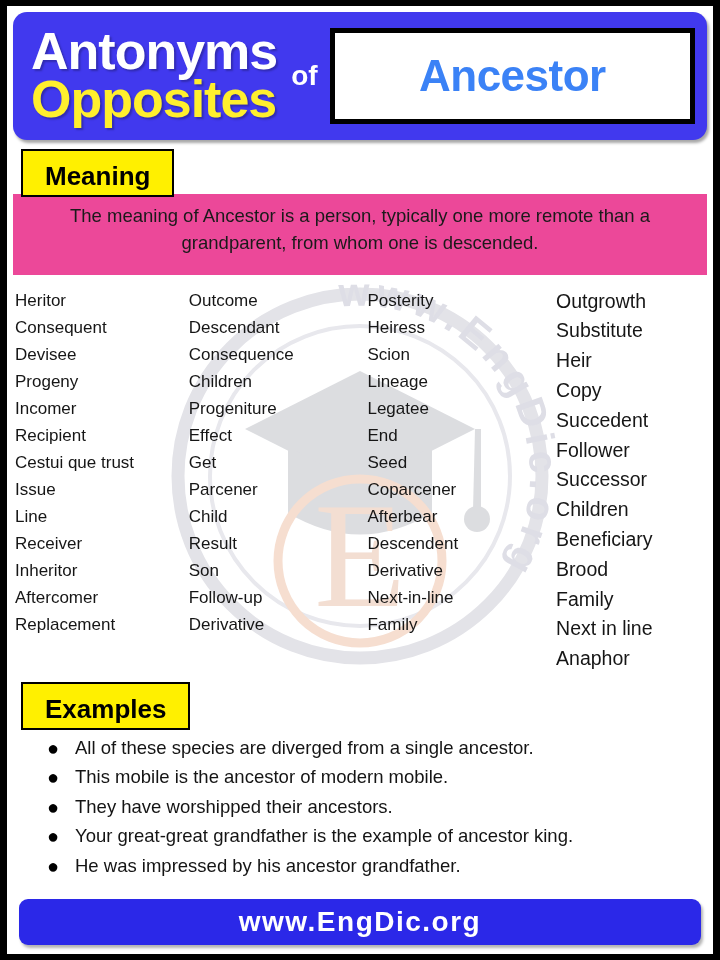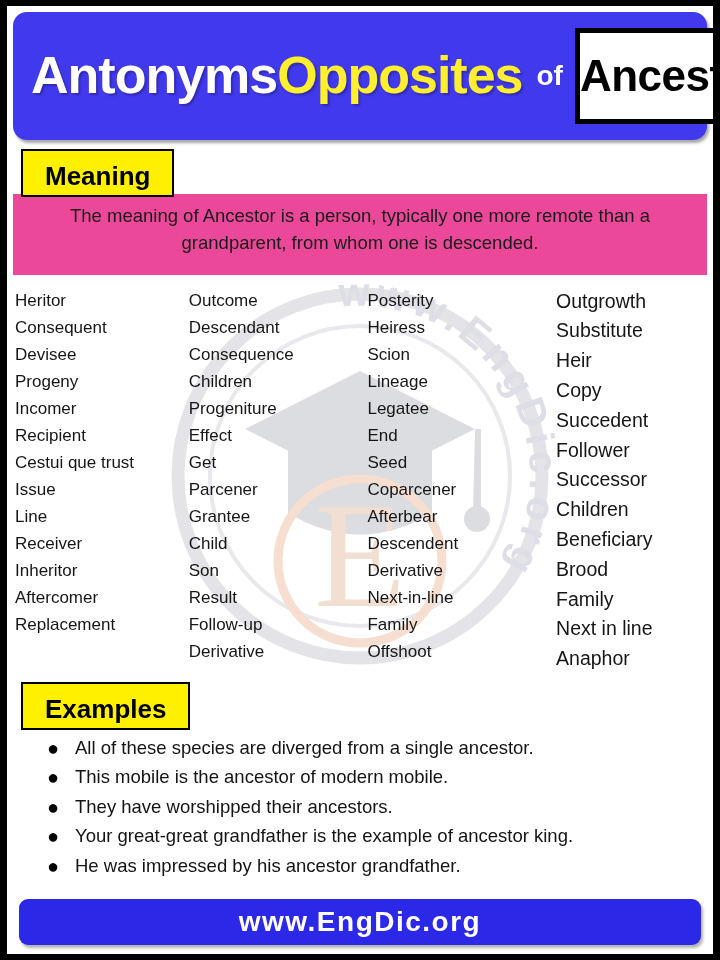--- a/index.html
+++ b/index.html
@@ -50,20 +50,21 @@
     background: #4139ee;
     border-radius: 14px;
     box-shadow: 2px 3px 3px rgba(0,0,0,0.35);
     display: flex;
     align-items: center;
     padding: 0 10px 0 18px;
   }
 
   .header-words {
     display: flex;
+    flex-direction: column;
     justify-content: flex-start;
     line-height: 0.92;
     flex: 0 0 auto;
   }
 
   .hw-antonyms {
     font-size: 52px;
     font-weight: bold;
     color: #ffffff;
     letter-spacing: -1px;
@@ -94,21 +95,21 @@
     height: 96px;
     display: flex;
     align-items: center;
     justify-content: center;
     margin-right: 2px;
   }
 
   .word-box-text {
     font-size: 44px;
     font-weight: bold;
-    color: #000000;
+    color: #3b82f6;
     letter-spacing: -0.5px;
   }
 
   
   .meaning-wrap {
     position: relative;
     z-index: 2;
     margin: 9px 6px 0 6px;
   }
 
@@ -286,43 +287,41 @@
 
       <div class="col col-2">
         <span class="word">Outcome</span>
         <span class="word">Descendant</span>
         <span class="word">Consequence</span>
         <span class="word">Children</span>
         <span class="word">Progeniture</span>
         <span class="word">Effect</span>
         <span class="word">Get</span>
         <span class="word">Parcener</span>
-        <span class="word">Grantee</span>
         <span class="word">Child</span>
+        <span class="word">Result</span>
         <span class="word">Son</span>
-        <span class="word">Result</span>
         <span class="word">Follow-up</span>
         <span class="word">Derivative</span>
       </div>
 
       <div class="col col-3">
         <span class="word">Posterity</span>
         <span class="word">Heiress</span>
         <span class="word">Scion</span>
         <span class="word">Lineage</span>
         <span class="word">Legatee</span>
         <span class="word">End</span>
         <span class="word">Seed</span>
         <span class="word">Coparcener</span>
         <span class="word">Afterbear</span>
         <span class="word">Descendent</span>
         <span class="word">Derivative</span>
         <span class="word">Next-in-line</span>
         <span class="word">Family</span>
-        <span class="word">Offshoot</span>
       </div>
 
       <div class="col col-4">
         <span class="word">Outgrowth</span>
         <span class="word">Substitute</span>
         <span class="word">Heir</span>
         <span class="word">Copy</span>
         <span class="word">Succedent</span>
         <span class="word">Follower</span>
         <span class="word">Successor</span>

